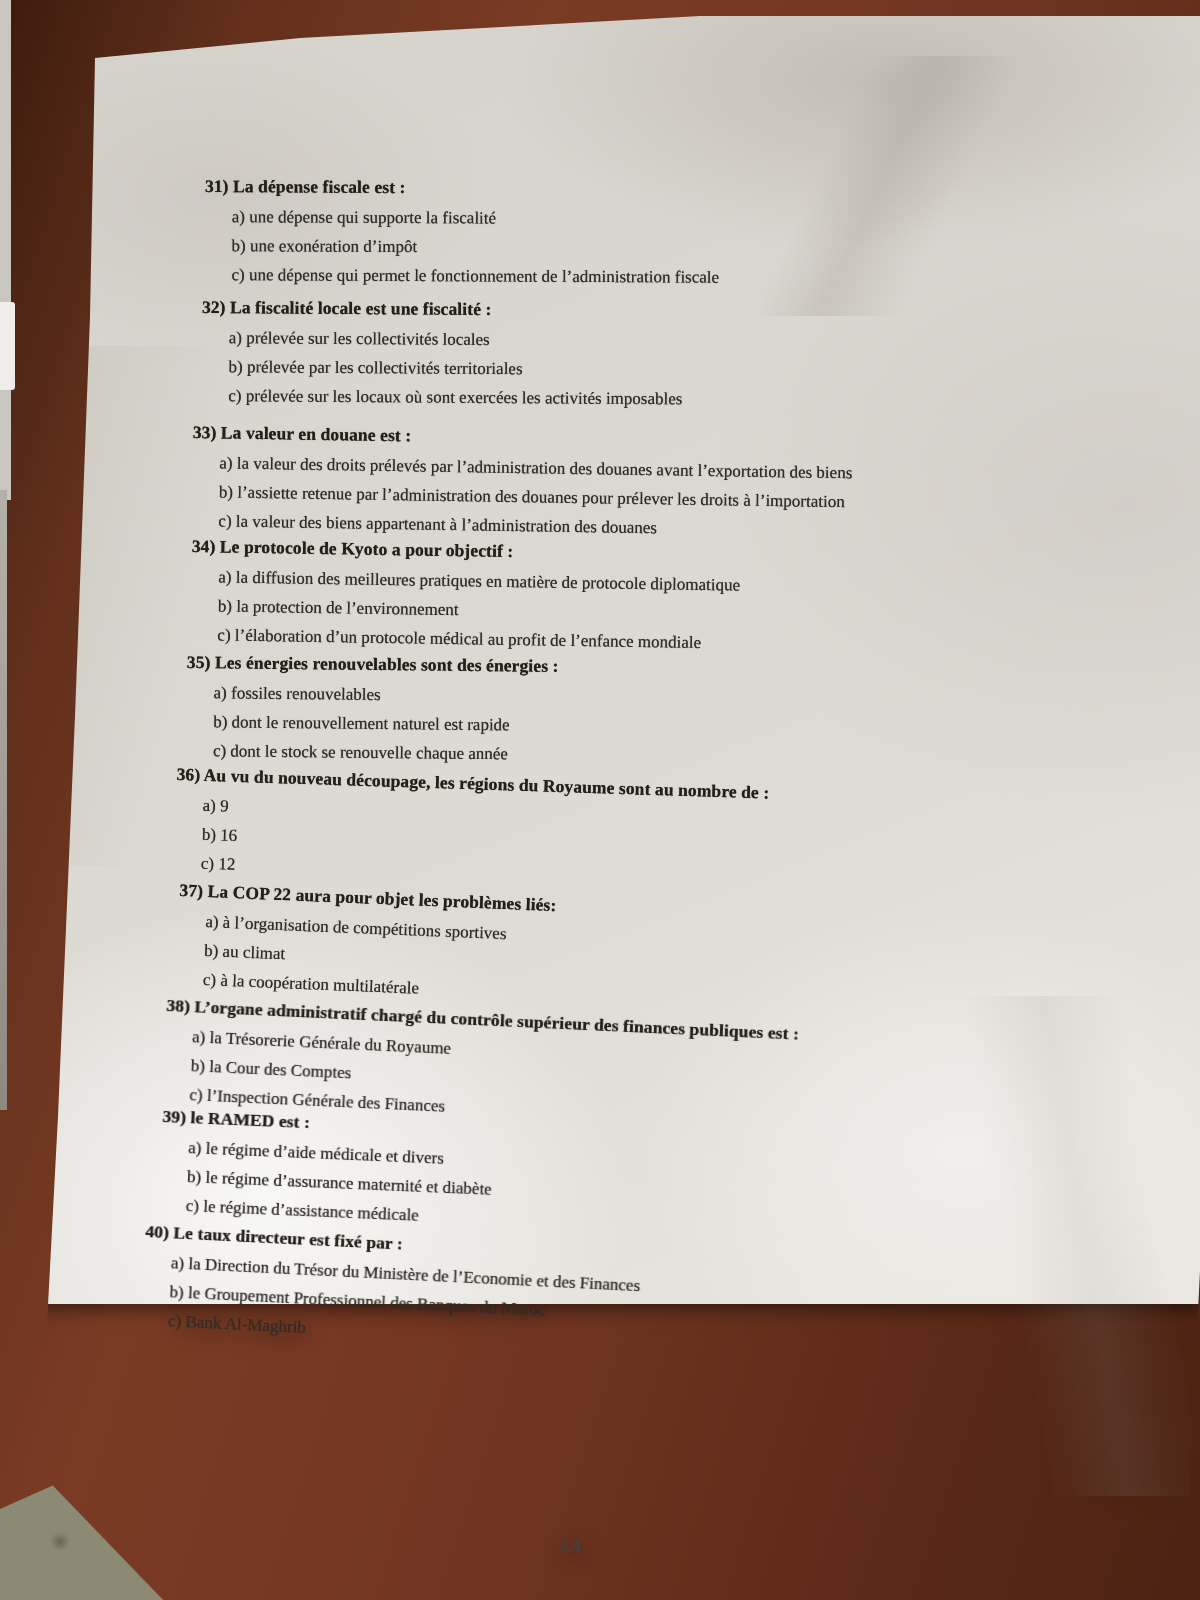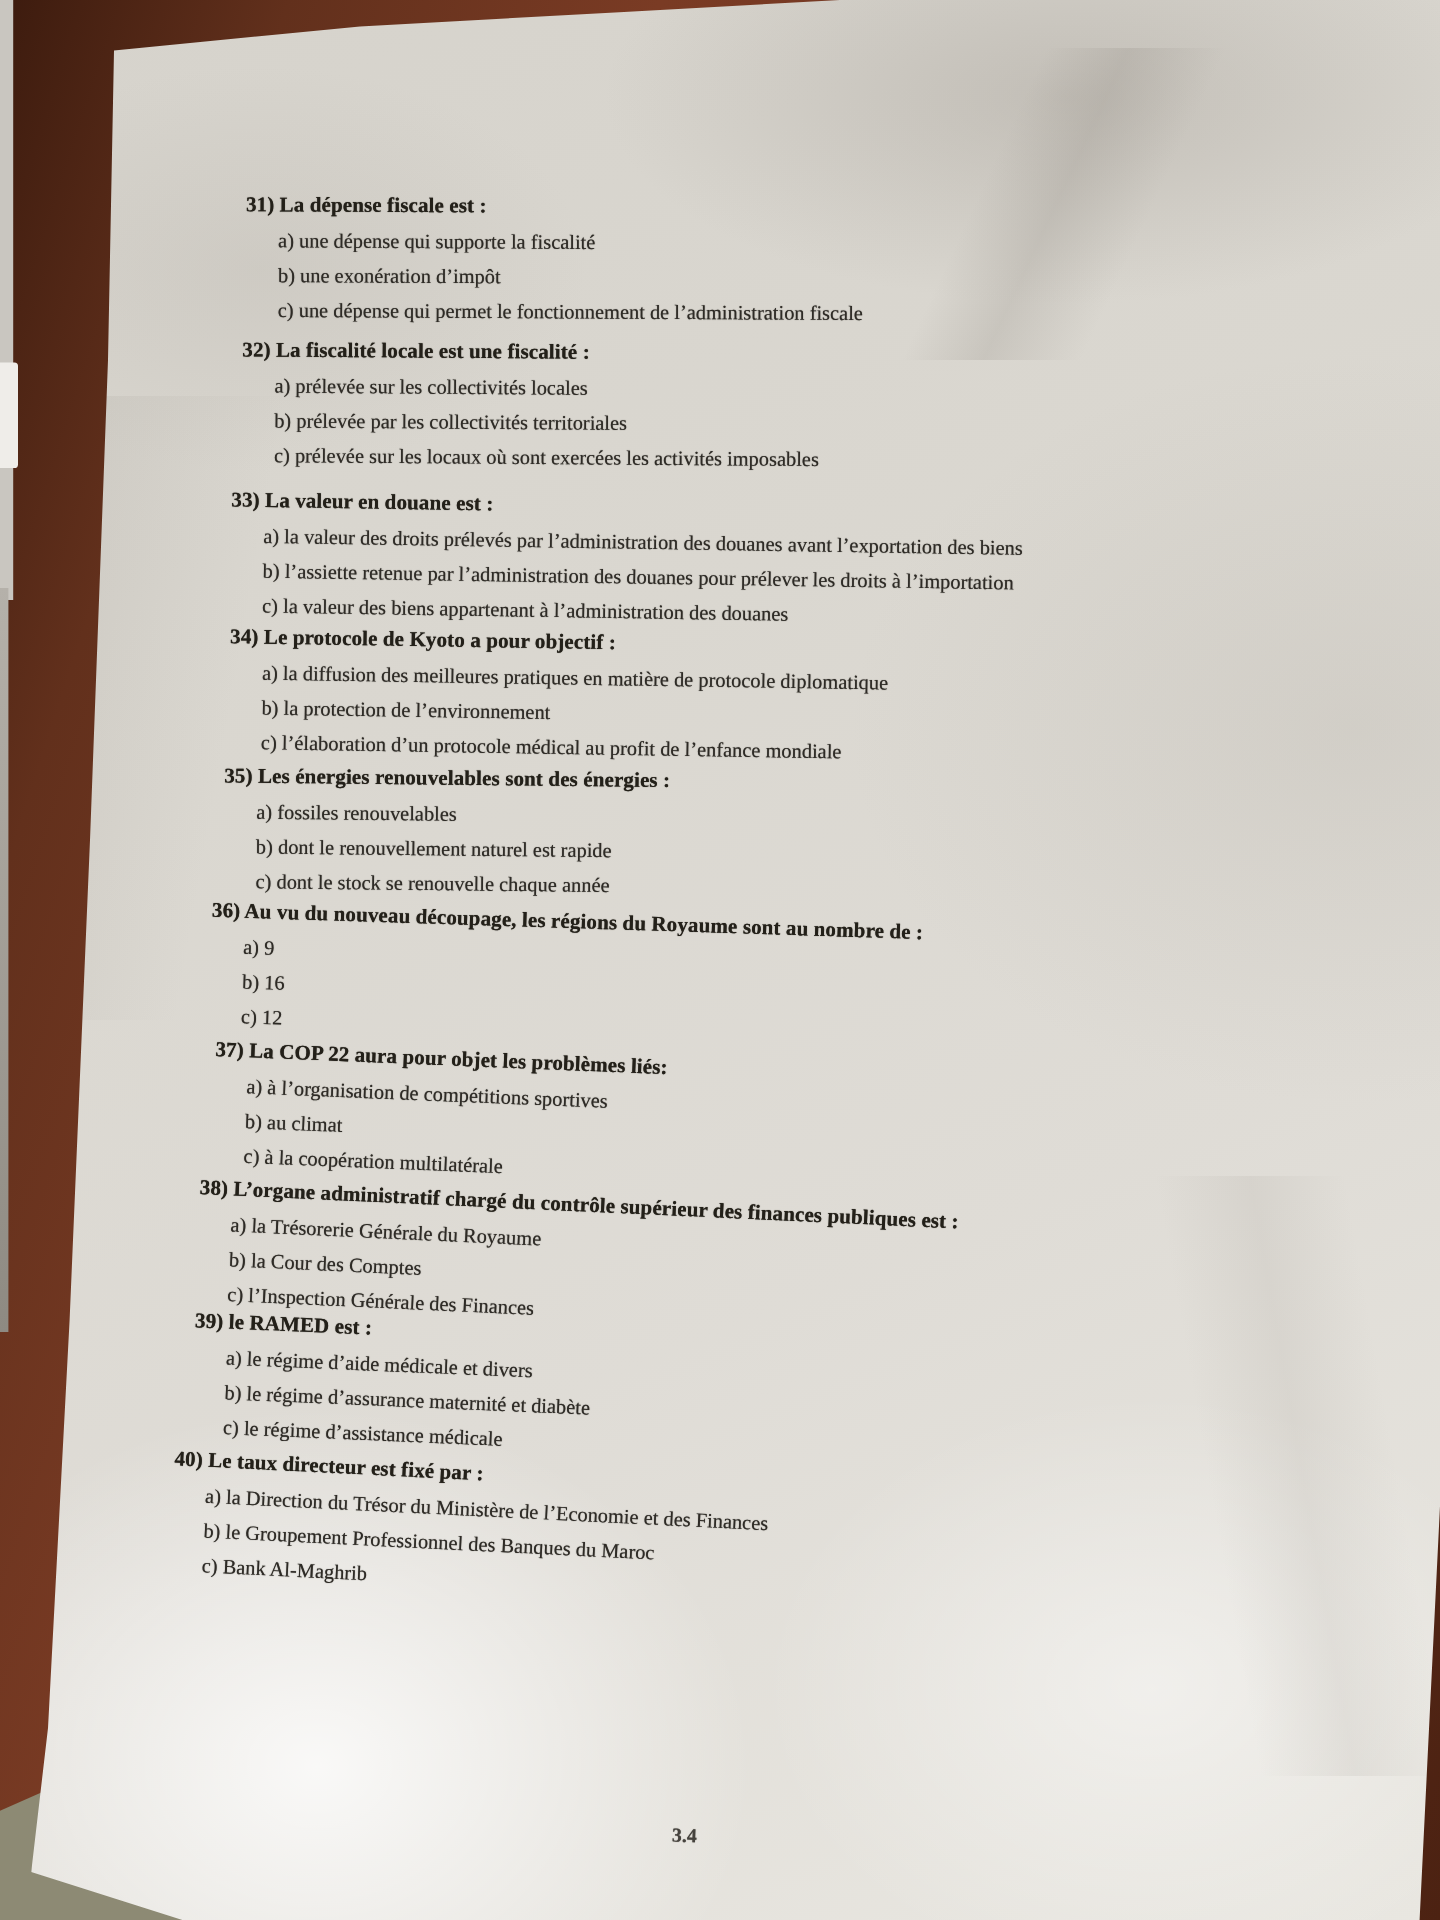--- a/index.html
+++ b/index.html
@@ -17,21 +17,21 @@
     position:absolute;left:0;top:1470px;width:240px;height:130px;
     background:
       radial-gradient(circle 14px at 25% 55%, rgba(60,60,40,.45), transparent 70%),
       radial-gradient(circle 10px at 60% 80%, rgba(50,50,35,.4), transparent 70%),
       radial-gradient(circle 8px at 40% 30%, rgba(255,255,245,.25), transparent 70%),
       #8d8a74;
     clip-path:polygon(0 30%, 22% 12%, 68% 100%, 0 100%);
   }
   
   .paper{
-    position:absolute;left:0;top:0;width:1200px;height:1600px;
+    position:absolute;left:0;top:16px;width:1200px;height:1288px;
     clip-path:polygon(95px 42px,300px 22px,520px 10px,700px 0,1200px 0,1200px 1255px,1183px 1600px,152px 1600px,26px 1560px,40px 1440px,58px 1100px,75px 700px,90px 300px);
     background:
       radial-gradient(ellipse 620px 280px at 74% 5%, rgba(158,152,144,.38), transparent 62%),
       radial-gradient(ellipse 700px 520px at 94% 38%, rgba(170,165,156,.22), transparent 60%),
       radial-gradient(ellipse 420px 260px at 18% 14%, rgba(176,171,163,.25), transparent 65%),
       radial-gradient(ellipse 560px 460px at 22% 92%, rgba(255,255,255,.8), transparent 65%),
       radial-gradient(ellipse 500px 380px at 80% 88%, rgba(255,255,255,.45), transparent 65%),
       linear-gradient(158deg,#d6d3cc 0%,#dad7d0 35%,#dfdcd6 65%,#e9e7e1 100%);
     filter:drop-shadow(3px 5px 9px rgba(0,0,0,.5));
   }

